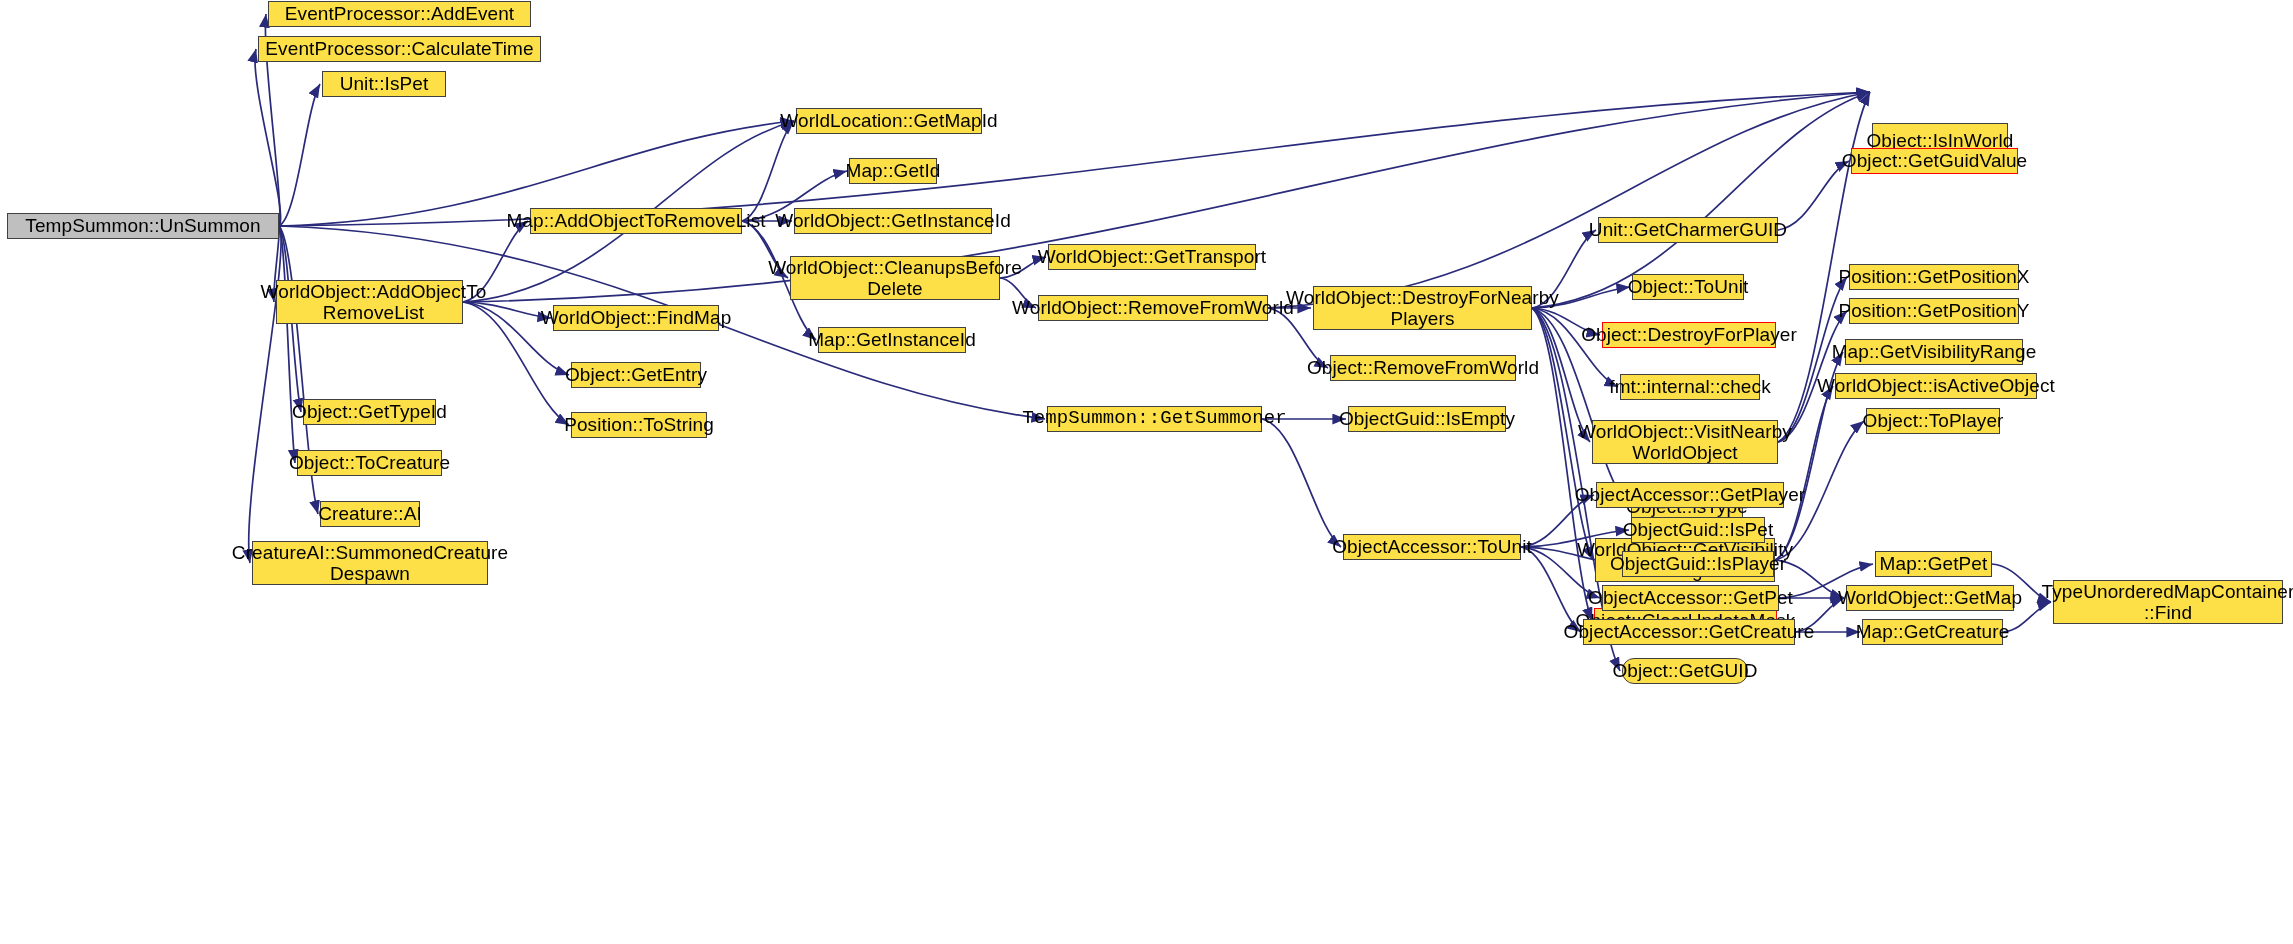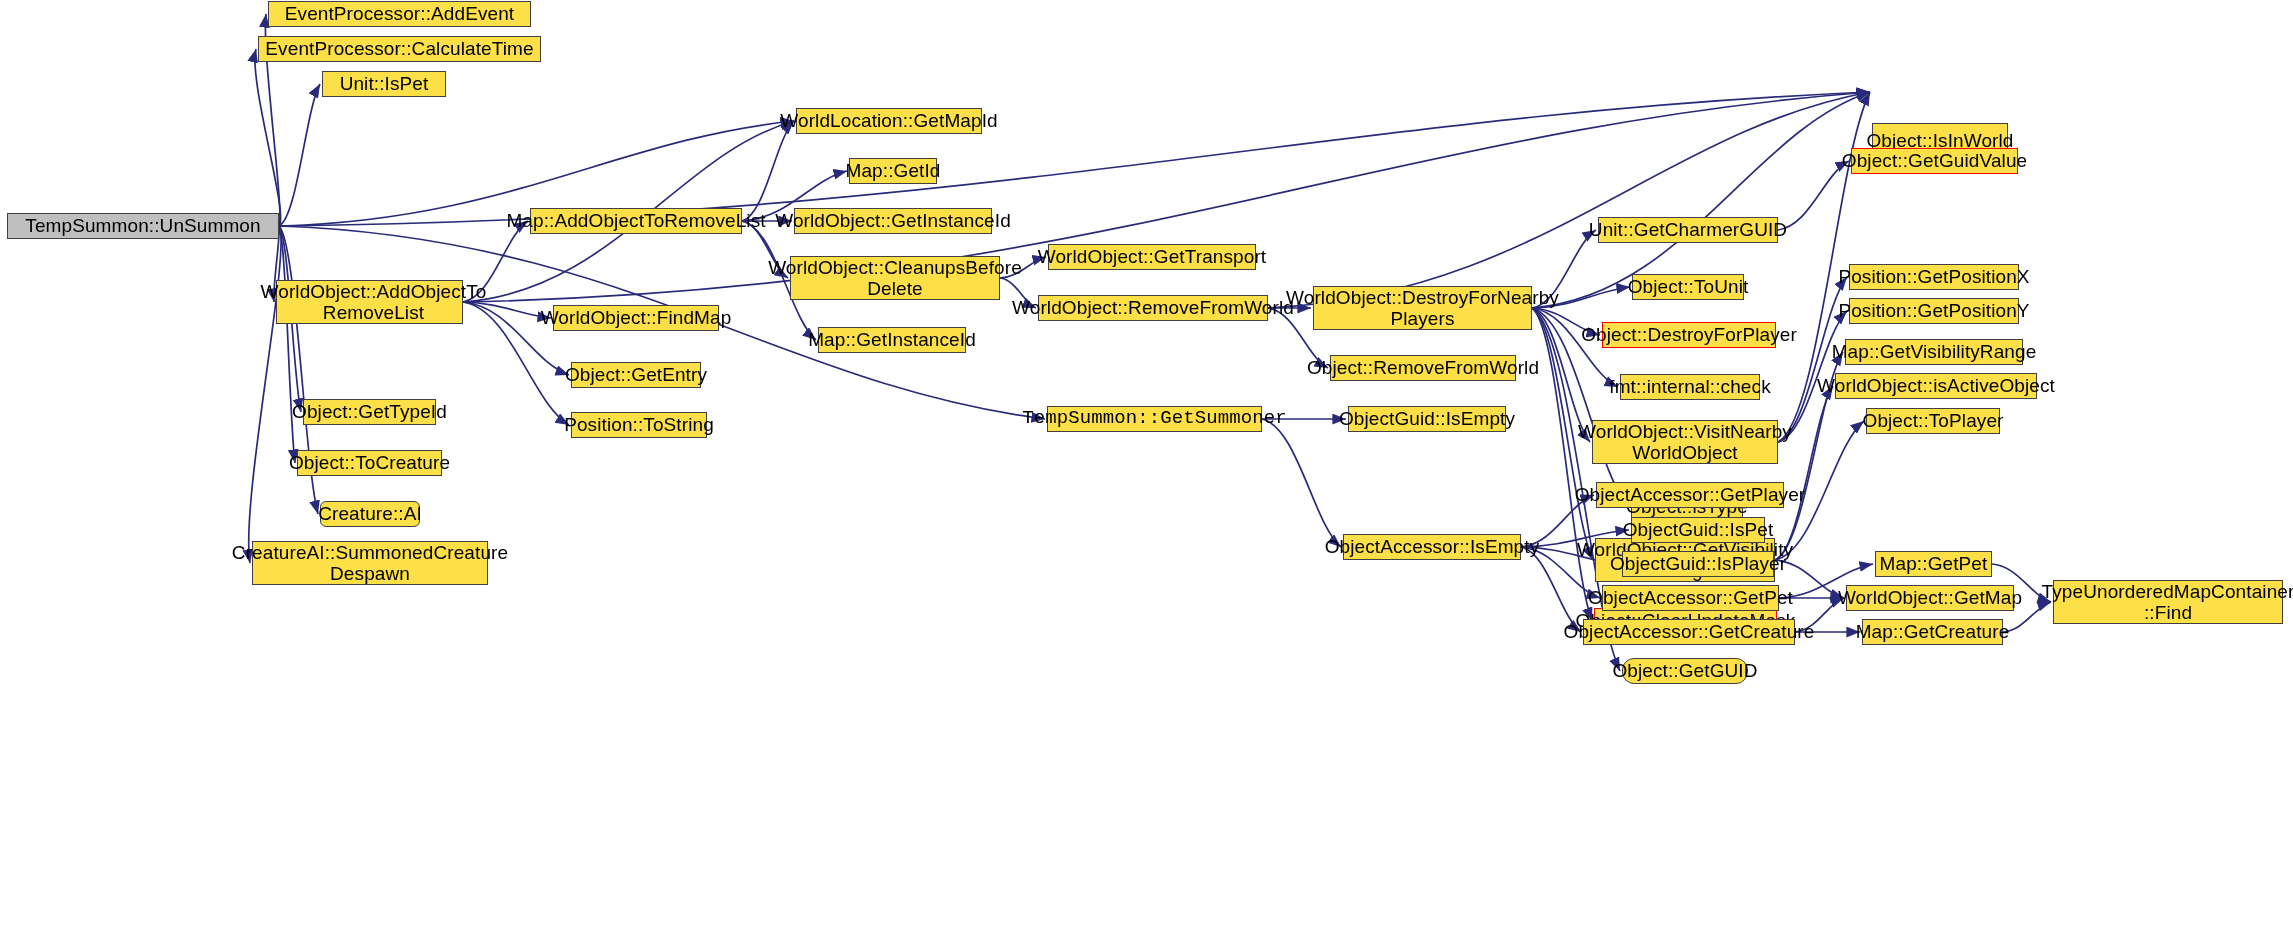--- a/index.html
+++ b/index.html
@@ -85,21 +85,21 @@
   </svg>
   <div id="node-layer">
       <div class="node root" style="left: 7px; top: 213px; width: 272px; height: 26px;">TempSummon::UnSummon</div>
       <div class="node" style="left: 268px; top: 1px; width: 263px; height: 26px;">EventProcessor::AddEvent</div>
       <div class="node" style="left: 258px; top: 36px; width: 283px; height: 26px;">EventProcessor::CalculateTime</div>
       <div class="node" style="left: 322px; top: 71px; width: 124px; height: 26px;">Unit::IsPet</div>
       <div class="node" style="left: 276px; top: 280px; width: 187px; height: 44px; padding-left: 8px;">WorldObject::AddObjectTo
 RemoveList</div>
       <div class="node" style="left: 303px; top: 399px; width: 133px; height: 26px;">Object::GetTypeId</div>
       <div class="node" style="left: 297px; top: 450px; width: 145px; height: 26px;">Object::ToCreature</div>
-      <div class="node" style="left: 320px; top: 501px; width: 100px; height: 26px; border-radius: 6px;">Creature::AI</div>
+      <div class="node" style="left: 320px; top: 501px; width: 100px; height: 26px;">Creature::AI</div>
       <div class="node" style="left: 252px; top: 541px; width: 236px; height: 44px;">CreatureAI::SummonedCreature
 Despawn</div>
       <div class="node" style="left: 530px; top: 208px; width: 212px; height: 26px;">Map::AddObjectToRemoveList</div>
       <div class="node" style="left: 796px; top: 108px; width: 186px; height: 26px;">WorldLocation::GetMapId</div>
       <div class="node" style="left: 849px; top: 158px; width: 88px; height: 26px;">Map::GetId</div>
       <div class="node" style="left: 794px; top: 208px; width: 198px; height: 26px;">WorldObject::GetInstanceId</div>
       <div class="node" style="left: 790px; top: 256px; width: 210px; height: 44px;">WorldObject::CleanupsBefore
 Delete</div>
       <div class="node" style="left: 818px; top: 327px; width: 148px; height: 26px;">Map::GetInstanceId</div>
       <div class="node" style="left: 553px; top: 305px; width: 166px; height: 26px;">WorldObject::FindMap</div>
@@ -123,21 +123,21 @@
       <div class="node" style="left: 1622px; top: 658px; width: 126px; height: 26px; border-radius: 12px;">Object::GetGUID</div>
       <div class="node" style="left: 1872px; top: 79px; width: 136px; height: 36px; margin-top: 44px;">Object::IsInWorld</div>
       <div class="node red" style="left: 1851px; top: 148px; width: 167px; height: 26px;">Object::GetGuidValue</div>
       <div class="node" style="left: 1849px; top: 264px; width: 170px; height: 26px;">Position::GetPositionX</div>
       <div class="node" style="left: 1849px; top: 298px; width: 170px; height: 26px;">Position::GetPositionY</div>
       <div class="node" style="left: 1845px; top: 339px; width: 178px; height: 26px;">Map::GetVisibilityRange</div>
       <div class="node" style="left: 1835px; top: 373px; width: 202px; height: 26px;">WorldObject::isActiveObject</div>
       <div class="node" style="left: 1866px; top: 408px; width: 134px; height: 26px;">Object::ToPlayer</div>
       <div class="node" style="left: 1047px; top: 406px; width: 215px; height: 26px; font-family: Liberation Mono, monospace;">TempSummon::GetSummoner</div>
       <div class="node" style="left: 1348px; top: 406px; width: 158px; height: 26px;">ObjectGuid::IsEmpty</div>
-      <div class="node" style="left: 1343px; top: 534px; width: 178px; height: 26px;">ObjectAccessor::IsEmpty</div>
+      <div class="node" style="left: 1343px; top: 534px; width: 178px; height: 26px;">ObjectAccessor::ToUnit</div>
       <div class="node" style="left: 1596px; top: 482px; width: 188px; height: 26px;">ObjectAccessor::GetPlayer</div>
       <div class="node" style="left: 1631px; top: 517px; width: 134px; height: 26px;">ObjectGuid::IsPet</div>
       <div class="node" style="left: 1622px; top: 551px; width: 152px; height: 26px;">ObjectGuid::IsPlayer</div>
       <div class="node" style="left: 1602px; top: 585px; width: 177px; height: 26px;">ObjectAccessor::GetPet</div>
       <div class="node" style="left: 1583px; top: 619px; width: 212px; height: 26px;">ObjectAccessor::GetCreature</div>
       <div class="node" style="left: 1875px; top: 551px; width: 117px; height: 26px;">Map::GetPet</div>
       <div class="node" style="left: 1846px; top: 585px; width: 168px; height: 26px;">WorldObject::GetMap</div>
       <div class="node" style="left: 1862px; top: 619px; width: 141px; height: 26px;">Map::GetCreature</div>
       <div class="node" style="left: 2053px; top: 580px; width: 230px; height: 44px;">TypeUnorderedMapContainer
 ::Find</div>

